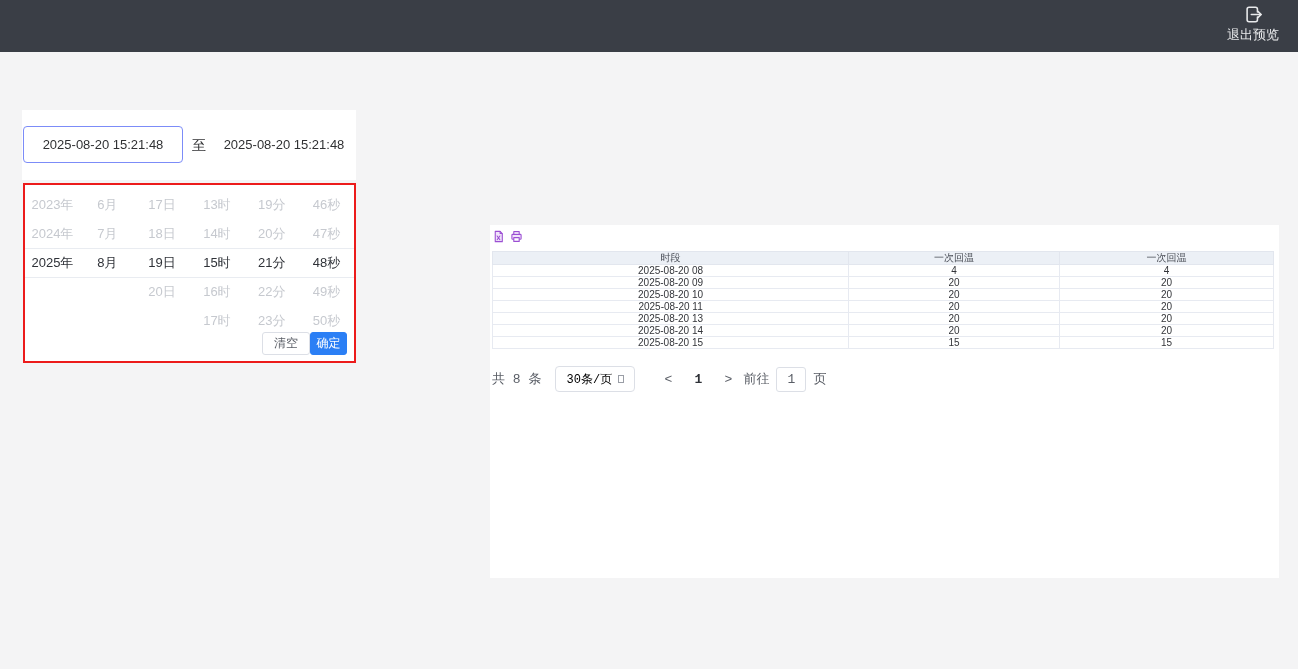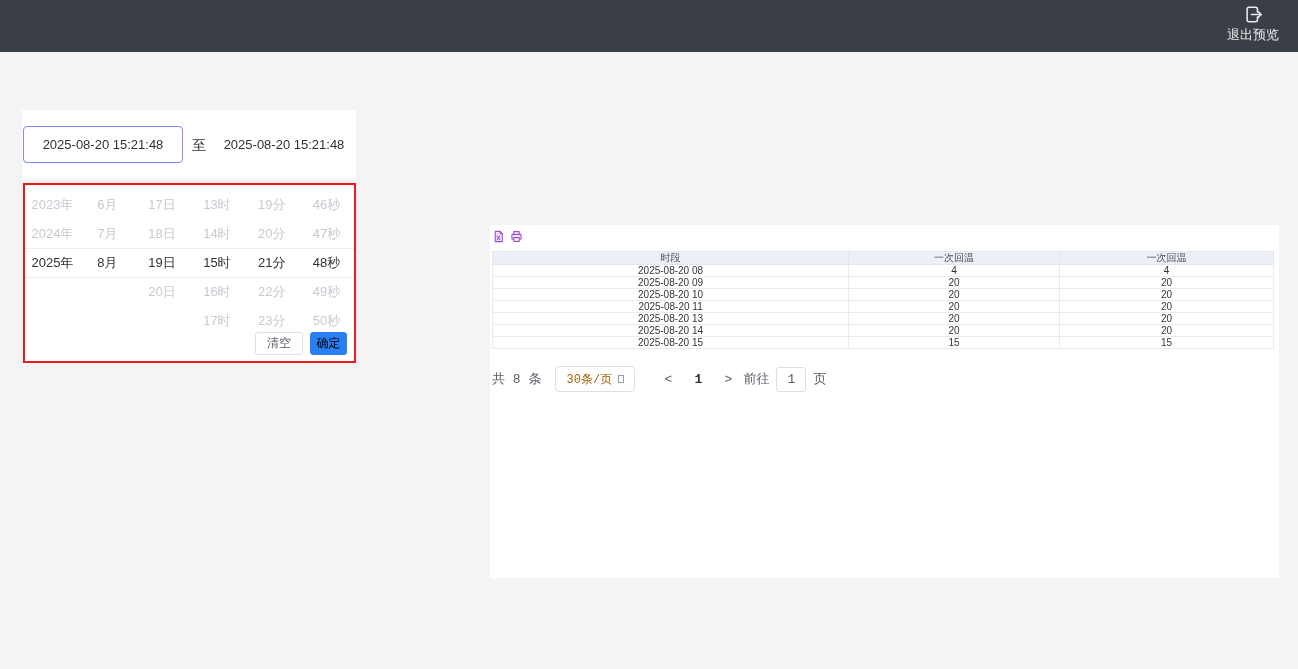--- a/index.html
+++ b/index.html
@@ -27,44 +27,44 @@
 
   
   .picker { position:absolute; left:23px; top:183px; width:333px; height:180px;
     background:#fff; border:2px solid #ec1b1b;text-decoration:underline; }
   .picker-cols { position:absolute; left:0; top:5px; right:0; display:flex; }
   .pcol { flex:1; display:flex; flex-direction:column; }
   .opt { height:29px; line-height:29px; text-align:center; font-size:13px; color:#c6c9cf; cursor:pointer; }
   .opt.sel { color:#2f3238; font-weight:500; }
   .pick-line { position:absolute; left:0; right:0; border-top:1px solid #e9ecf1; }
   .line-top { top:63px; } .line-bot { top:92px; }
-  .picker-footer { position:absolute; right:7px; bottom:6px; display:flex; gap:7px; align-items:center; }
+  .picker-footer { position:absolute; right:7px; bottom:6px; display:flex; align-items:center; }
   .btn-clear { width:48px; height:23px; background:#fff; border:1px solid #dcdfe6; border-radius:3px;
     font-size:12px; color:#5a5e66; text-align:center; line-height:21px; cursor:pointer; }
   .btn-confirm { width:37px; height:23px; background:#2b7ff5; border:1px solid #2b7ff5; border-radius:3px;
-    font-size:12px; color:#000000; text-align:center; line-height:21px; cursor:pointer; }
+    font-size:12px; color:#ffffff; text-align:center; line-height:21px; cursor:pointer; }
 
   
   .data-panel { position:absolute; left:490px; top:225px; width:789px; height:353px; background:#fff; }
   .toolbar { position:absolute; left:2px; top:5px; display:flex; gap:5px; align-items:center; }
   .tb-icon { width:13px; height:13px; cursor:pointer; }
   .tb-icon svg { width:13px; height:13px; display:block; }
 
   table.grid { position:absolute; left:2px; top:26px; width:782px; border-collapse:collapse; table-layout:fixed; }
   .grid th { background:#ecf0f6; height:13px; font-size:10px; font-weight:400; color:#4a4e57;
     border:1px solid #e2e6ee; text-align:center; padding:0; line-height:12px; }
   .grid td { height:12px; font-size:10px; color:#33353a; border:1px solid #e7eaf1;
     text-align:center; padding:0; line-height:11px; background:#fff; }
   .grid col.c1 { width:45.6%; } .grid col.c2 { width:27%; } .grid col.c3 { width:27.4%; }
 
   .pager { position:absolute; left:2px; top:140px; height:28px; display:flex; align-items:center;
     font-size:13px; color:#5a5e66;font-family:Liberation Mono, monospace; }
   .pg-total { margin-right:14px; }
   .pg-size { width:80px; height:26px; border:1px solid #dcdfe6; border-radius:4px; background:#fff;
-    display:flex; align-items:center; justify-content:center; gap:6px; font-size:12px; color:#a16207;
+    display:flex; align-items:center; justify-content:center; gap:6px; font-size:12px; color:#000000;
     cursor:pointer; margin-right:18px; }
   .tofu { display:inline-block; width:6px; height:8px; border:1px solid #9a9ea6; }
   .pg-prev,.pg-next { width:30px; text-align:center; color:#5a5e66; cursor:pointer; font-size:13px; }
   .pg-cur { width:30px; text-align:center; color:#2f3238; font-weight:700; cursor:pointer; }
   .pg-goto { }
   .pg-input { width:30px; height:25px; border:1px solid #dcdfe6; border-radius:3px; text-align:center;
     font-size:13px; color:#5a5e66; margin:0 7px; outline:none; font-family:inherit; }
 </style>
 </head>
 <body>

